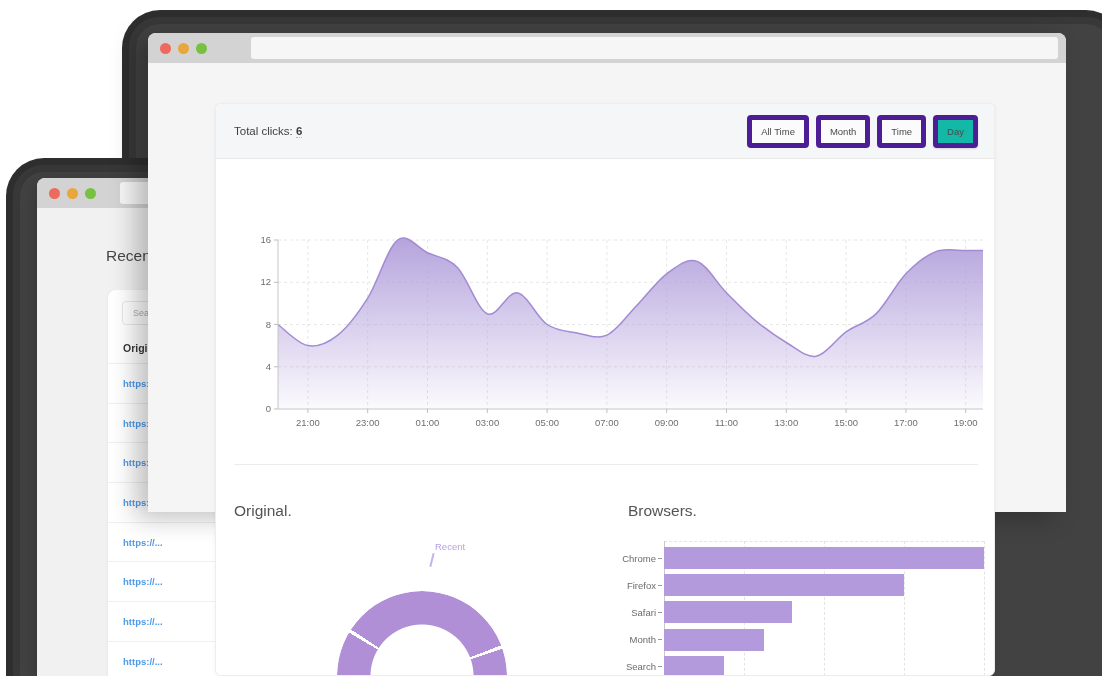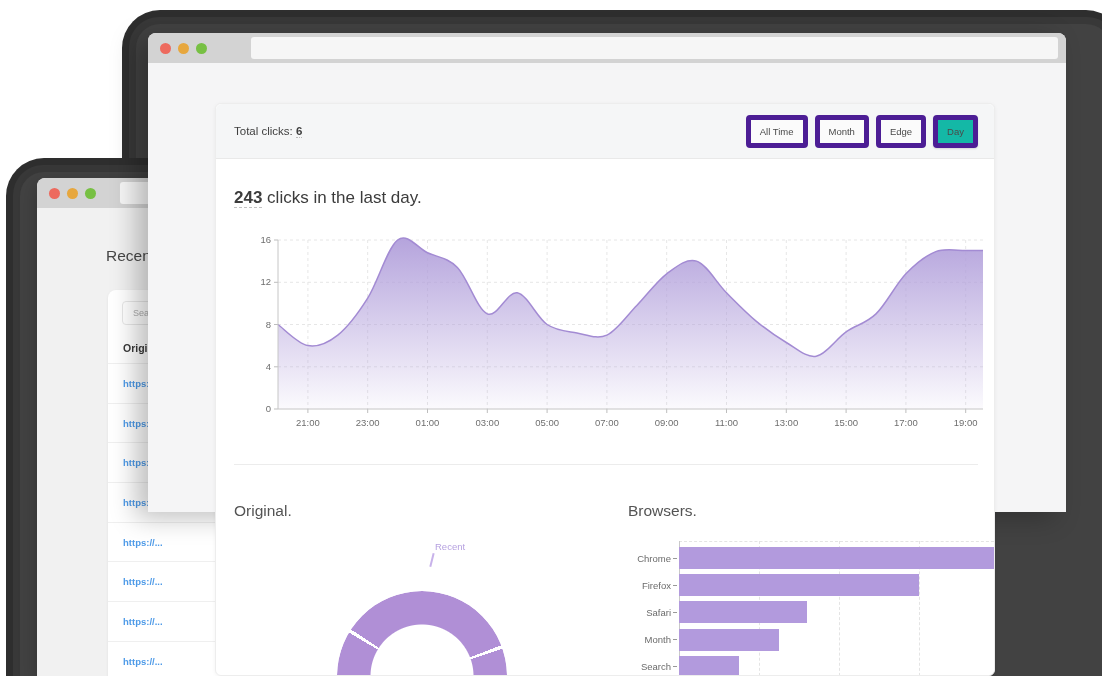--- a/index.html
+++ b/index.html
@@ -55,21 +55,21 @@
   .sec.refer{left:18px;} .sec.brows{left:388px;margin-left:24px;}
   
   .donut-wrap{position:absolute;left:121px;top:487px;width:170px;height:170px;}
   #donut{width:170px;height:170px;border-radius:50%;
          -webkit-mask:radial-gradient(circle,transparent 51px,#000 52px);
          mask:radial-gradient(circle,transparent 51px,#000 52px);}
   .direct-label{position:absolute;left:219px;top:437px;font-size:9.5px;color:#b6a1e0;}
   .leader{position:absolute;left:215px;top:449px;width:1.5px;height:14px;background:#c8b2ea;
           transform:rotate(14deg);}
   
-  .bars-chart{position:absolute;left:397px;top:437px;width:396px;height:136px;}
+  .bars-chart{position:absolute;left:382px;top:437px;width:396px;height:136px;}
   .bars-axis{position:absolute;left:66px;top:0;width:0;height:140px;border-left:1px solid #c9c9c9;}
   .bars-topline{position:absolute;left:66px;top:0;width:320px;border-top:1px dashed #e4e4e4;}
   .bars-grid{position:absolute;top:0;width:0;height:140px;border-left:1px dashed #e4e4e4;}
   .bar-row{position:absolute;left:0;height:22px;display:flex;align-items:center;}
   .bar-label{width:58px;text-align:right;font-size:9.5px;color:#6b6b6b;}
   .bar-tick{width:4px;border-top:1px solid #999;margin-left:2px;}
   .bar{height:22px;margin-left:2px;}
 </style>
 </head>
 <body>
@@ -133,28 +133,25 @@
 
   <div class="card">
     <div class="card-header">
       <div class="total">
         <span>Total clicks:</span>
         <b>6</b>
       </div>
       <div class="ranges" id="range-buttons">
           <button class="rbtn">All Time</button>
           <button class="rbtn">Month</button>
-          <button class="rbtn">Edge</button>
+          <button class="rbtn">Time</button>
           <button class="rbtn active">Day</button>
         </div>
     </div>
 
-    <div class="headline">
-      <b>243</b><span> clicks in the last day.</span>
-    </div>
 
     <div id="area-chart"><svg width="740" height="202" viewBox="0 0 740 202">
           <defs>
             <linearGradient id="ag" x1="0" y1="6" x2="0" y2="175" gradientUnits="userSpaceOnUse">
               <stop offset="0" stop-color="#b2a0db" stop-opacity="0.95"></stop>
               <stop offset="1" stop-color="#b2a0db" stop-opacity="0.05"></stop>
             </linearGradient>
           </defs>
           <line x1="24" y1="132.8" x2="729" y2="132.8" stroke="#e6e6e6" stroke-dasharray="3 3"></line>
           <line x1="24" y1="90.5" x2="729" y2="90.5" stroke="#e6e6e6" stroke-dasharray="3 3"></line>

